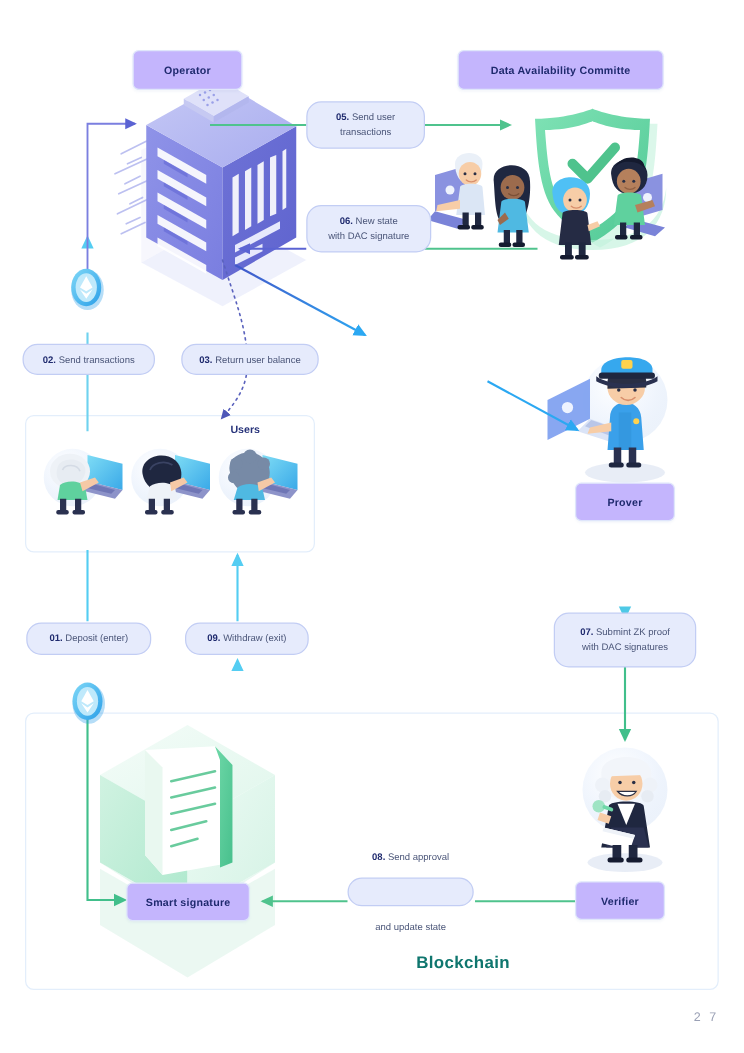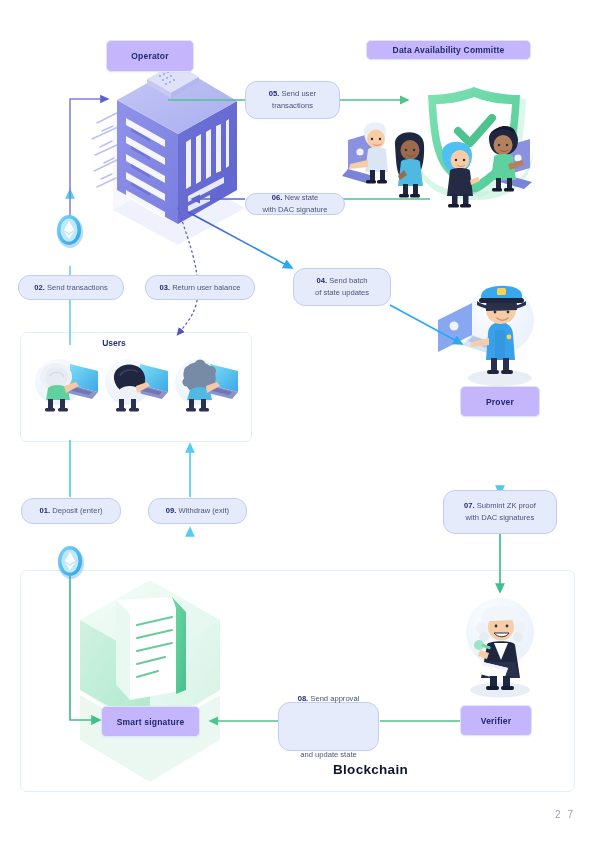--- a/index.html
+++ b/index.html
@@ -31,21 +31,21 @@
   .steplabel .ln{white-space:nowrap;}
 
   .region{
     position:absolute;border:1px solid #e3eefb;border-radius:7px;background:transparent;
     box-sizing:border-box;z-index:5;
   }
   .regionlabel{
     position:absolute;font-size:8.5px;font-weight:bold;color:#27337a;z-index:30;
   }
   .bigregionlabel{
-    position:absolute;font-size:13.5px;font-weight:bold;color:#0f172a;
+    position:absolute;font-size:13.5px;font-weight:bold;color:#0f766e;
     letter-spacing:.3px;z-index:30;padding-left:47px;
   }
   .pagenum{
     position:absolute;right:20px;bottom:22px;font-size:10px;color:#9aa0b5;
     letter-spacing:2px;
   }
   svg.layer{position:absolute;left:0;top:0;width:595px;height:842px;overflow:visible;}
   #arrows{z-index:10;}
   #art{z-index:8;}
   #artfront{z-index:20;}
@@ -494,30 +494,30 @@
     <g>
       <ellipse cx="71" cy="563" rx="13" ry="16" fill="#2b9fe8" opacity=".35"></ellipse>
       <ellipse cx="70" cy="561" rx="12" ry="15" fill="url(#coinG)"></ellipse>
       <ellipse cx="70" cy="561" rx="8.5" ry="11.5" fill="#bfe9fb"></ellipse>
       <path d="M70,552 L75,561 L70,564 L65,561 Z" fill="#ffffff"></path>
       <path d="M70,566 L75,562.5 L70,570 L65,562.5 Z" fill="#ffffff"></path>
     </g>
   </svg>
 
   <div class="region" style="left:20px;top:332px;width:232px;height:110px;"></div>
-  <div class="regionlabel" style="left:20px;top:338px;width:188px;text-align:center;">Users</div>
+  <div class="regionlabel" style="left:20px;top:338px;width:188px;text-align:right;">Users</div>
 
   <div class="region" style="left:20px;top:570px;width:555px;height:222px;"></div>
   <div class="bigregionlabel" style="left:286px;top:762px;">Blockchain</div>
 
   <div class="box titlebox" style="left:106px;top:40px;width:88px;height:32px;">
     <span>Operator</span>
   </div>
 
-  <div class="box titlebox" style="left:366px;top:40px;width:165px;height:20px;">
+  <div class="box titlebox" style="left:366px;top:40px;width:165px;height:32px;">
     <span>Data Availability Committe</span>
   </div>
 
   <div class="box titlebox" style="left:460px;top:386px;width:80px;height:31px;">
     <span>Prover</span>
   </div>
 
   <div class="box titlebox" style="left:460px;top:705px;width:72px;height:31px;">
     <span>Verifier</span>
   </div>
@@ -527,21 +527,21 @@
   </div>
 
   <div class="box steplabel" style="left:245px;top:81px;width:95px;height:38px;">
     <span class="ln">
       <b>05.</b>
       <span>Send user</span>
     </span>
     <span class="ln">transactions</span>
   </div>
 
-  <div class="box steplabel" style="left:245px;top:193px;width:100px;height:22px;align-items:center;">
+  <div class="box steplabel" style="left:245px;top:164px;width:100px;height:38px;align-items:center;">
     <span class="ln">
       <b>06.</b>
       <span>New state</span>
     </span>
     <span class="ln">with DAC signature</span>
   </div>
 
   <div class="box steplabel" style="left:18px;top:275px;width:106px;height:25px;">
     <span class="ln">
       <b>02.</b>
@@ -549,27 +549,20 @@
     </span>
   </div>
 
   <div class="box steplabel" style="left:145px;top:275px;width:110px;height:25px;">
     <span class="ln">
       <b>03.</b>
       <span>Return user balance</span>
     </span>
   </div>
 
-  <div class="box steplabel" style="left:293px;top:268px;width:98px;height:38px;">
-    <span class="ln">
-      <b>04.</b>
-      <span>Send batch</span>
-    </span>
-    <span class="ln">of state updates</span>
-  </div>
 
   <div class="box steplabel" style="left:21px;top:498px;width:100px;height:26px;">
     <span class="ln">
       <b>01.</b>
       <span>Deposit (enter)</span>
     </span>
   </div>
 
   <div class="box steplabel" style="left:148px;top:498px;width:99px;height:26px;">
     <span class="ln">
@@ -579,21 +572,21 @@
   </div>
 
   <div class="box steplabel" style="left:443px;top:490px;width:114px;height:44px;">
     <span class="ln">
       <b>07.</b>
       <span>Submint ZK proof</span>
     </span>
     <span class="ln">with DAC signatures</span>
   </div>
 
-  <div class="box steplabel" style="left:278px;top:702px;width:101px;height:49px;gap:44px;">
+  <div class="box steplabel" style="left:278px;top:702px;width:101px;height:23px;gap:44px;">
     <span class="ln">
       <b>08.</b>
       <span>Send approval</span>
     </span>
     <span class="ln">and update state</span>
   </div>
 
   <div class="pagenum">2 7</div>
 
 </div>

